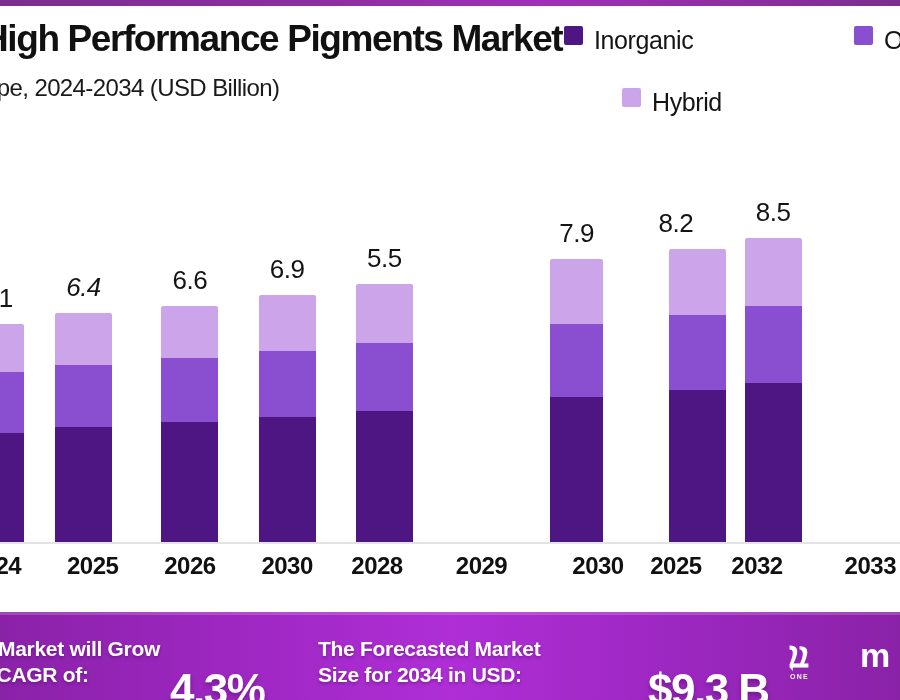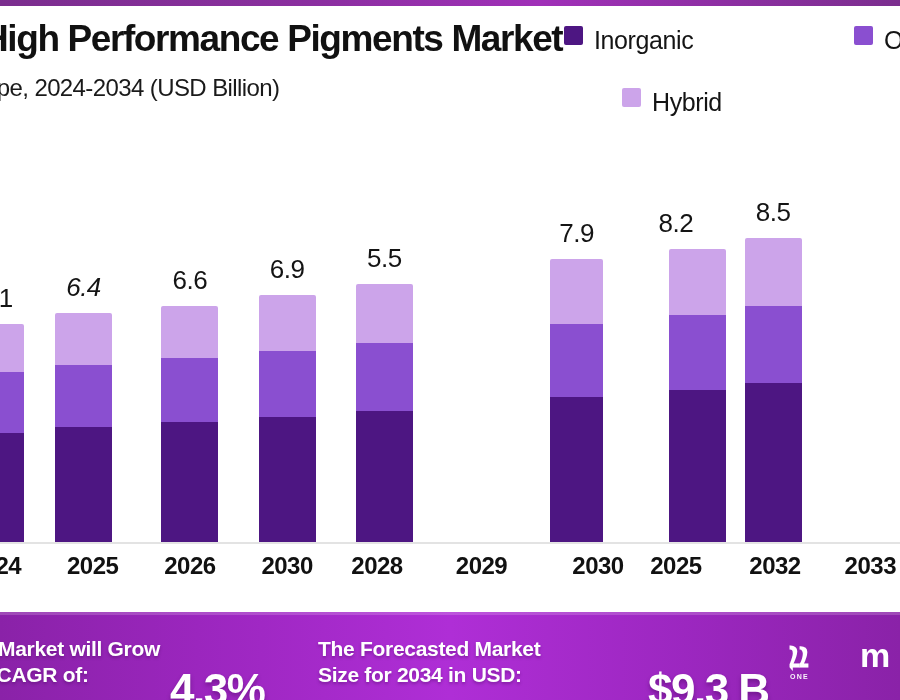--- a/index.html
+++ b/index.html
@@ -180,21 +180,21 @@
   <div class="axis-line"></div>
   <div class="axis-labels" id="ticks">
       <div class="tick" style="left: -64.5px;">2024</div>
       <div class="tick" style="left: 32.7px;">2025</div>
       <div class="tick" style="left: 129.9px;">2026</div>
       <div class="tick" style="left: 227.1px;">2030</div>
       <div class="tick" style="left: 317px;">2028</div>
       <div class="tick" style="left: 421.5px;">2029</div>
       <div class="tick" style="left: 538px;">2030</div>
       <div class="tick" style="left: 615.9px;">2025</div>
-      <div class="tick" style="left: 715px;">2032</div>
+      <div class="tick" style="left: 697px;">2032</div>
       <div class="tick" style="left: 810.3px;">2033</div>
     </div>
 
   <div class="banner">
     <div class="banner-divider"></div>
     <div class="b-text b-left">The Market will Grow
 at a CAGR of:</div>
     <div class="b-big b-cagr">4.3%</div>
     <div class="b-text b-mid">The Forecasted Market
 Size for 2034 in USD:</div>

